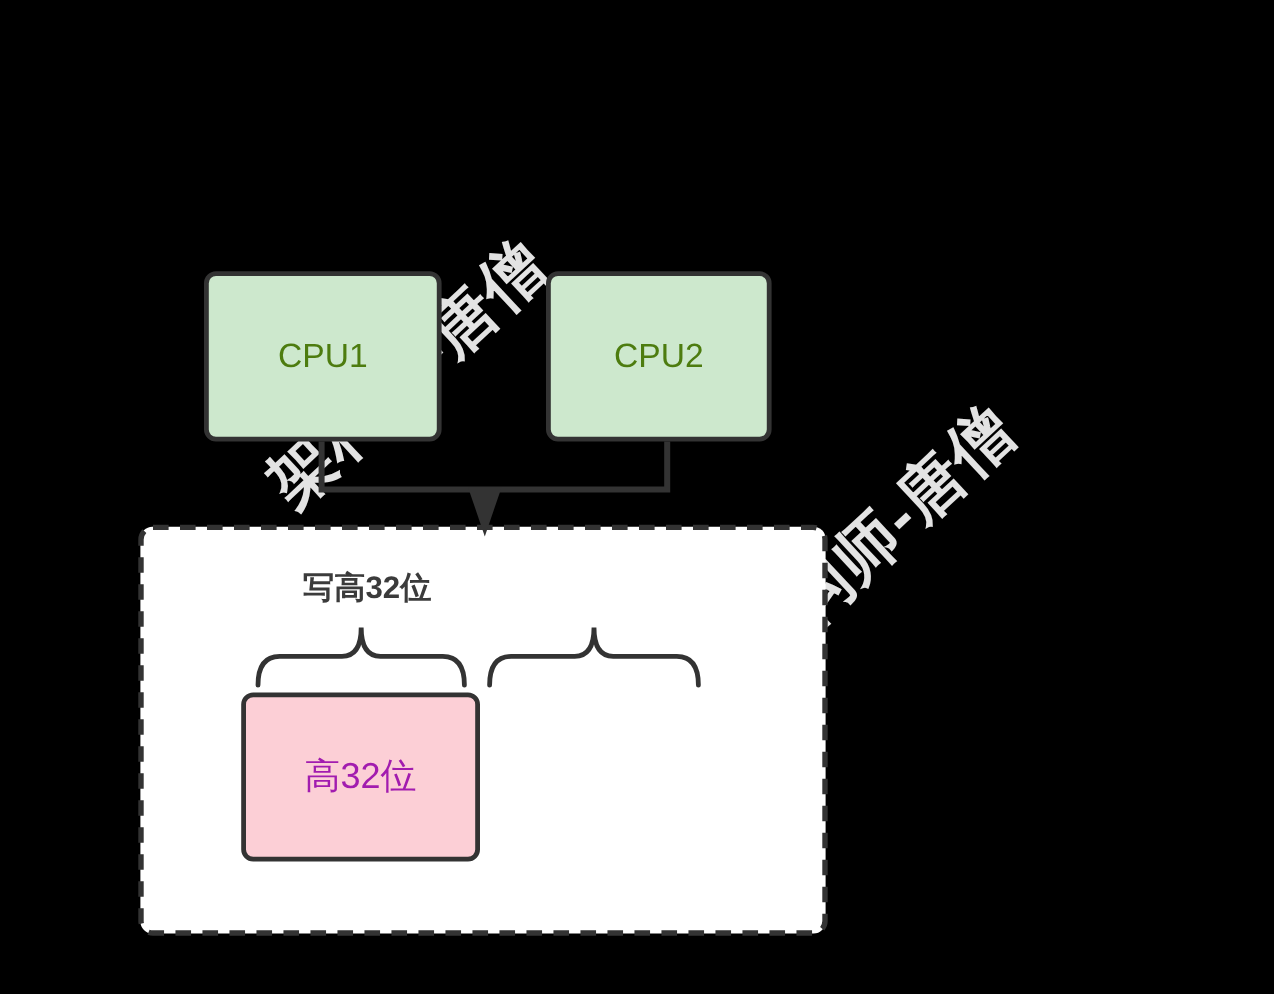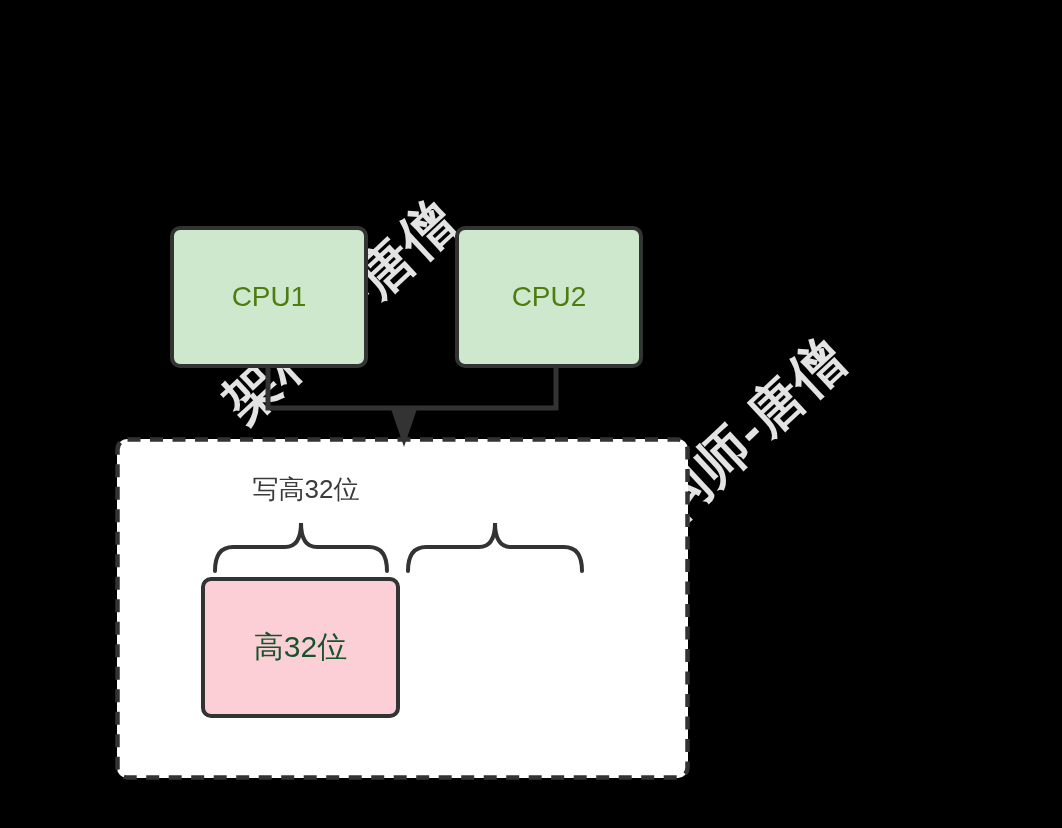--- a/index.html
+++ b/index.html
@@ -64,36 +64,36 @@
 
   
   .caption {
     position: absolute;
     width: 180px;
     text-align: center;
     font-size: 26px;
     color: #3b3b3b;
     z-index: 3;
   }
-  .caption-high { left: 216px; top: 472px; }
+  .caption-high { left: 216px; top: 472px; font-weight: bold; }
   .caption-low  { left: 412px; top: 488px; }
 
   
   .regbox {
     position: absolute;
     top: 577px;
     height: 141px;
     border: 4px solid #333333;
     border-radius: 10px;
     box-sizing: border-box;
     display: flex;
     align-items: center;
     justify-content: center;
     font-size: 30px;
-    color: #14532d;
+    color: #a21caf;
     z-index: 3;
   }
   .highbox { left: 201px; width: 199px; background: #fccfd6; }
   .lowbox  { left: 400px; width: 200px; background: #fde1ae; }
 
   
   .overlay {
     position: absolute;
     left: 0;
     top: 0;

